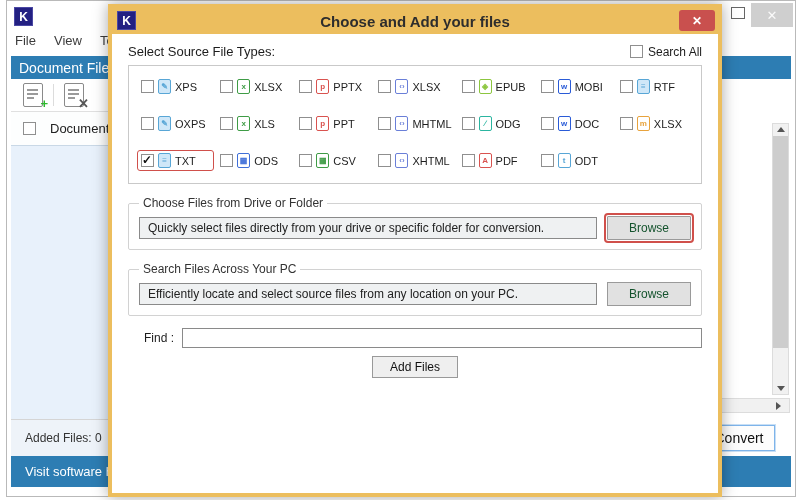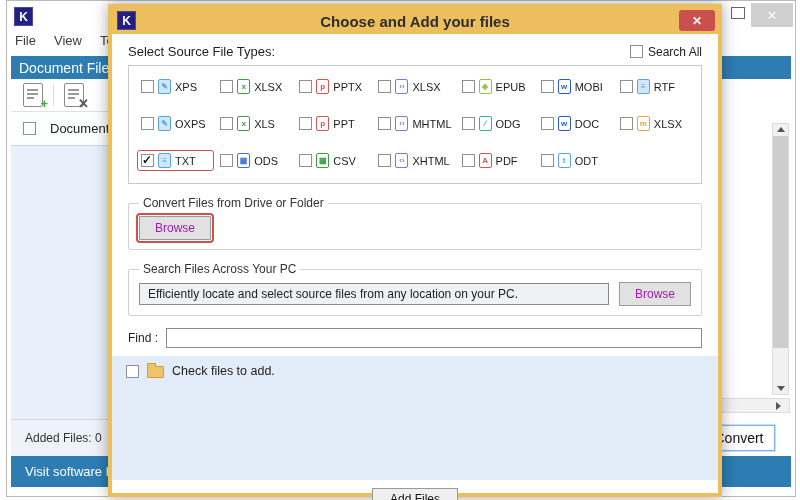--- a/index.html
+++ b/index.html
@@ -136,27 +136,27 @@
   fieldset.grp {
     margin:12px 0 0 0; border:1px solid #d2d2d2; border-radius:2px; padding:6px 10px 9px 10px;
   }
   fieldset.grp legend { font-size:12px; color:#333; padding:0 4px; }
   .grp-row { display:flex; align-items:center; gap:10px; }
   .path-box {
     flex:1; height:22px; line-height:20px; border:1px solid #8a8a8a; background:#eff1f2;
     font-size:12px; color:#222; padding:0 8px; overflow:hidden; white-space:nowrap;
   }
   .browse-btn {
-    width:72px; height:24px; background:#e1e1e1; border:1px solid #9a9a9a;
-    font-size:12px; color:#a21caf; font-family:"Liberation Sans", sans-serif; cursor:pointer;
+    width:84px; height:24px; background:#e1e1e1; border:1px solid #9a9a9a;
+    font-size:12px; color:#14532d; font-family:"Liberation Sans", sans-serif; cursor:pointer;
   }
   .browse-btn.hl { outline:2px solid #d0504b; outline-offset:1px; border-radius:1px; }
 
   .find-row { display:flex; align-items:center; gap:8px; margin-top:12px; }
-  .find-label { font-size:12px; color:#1d1d1d; white-space:nowrap; }
+  .find-label { font-size:12px; color:#1d1d1d; white-space:nowrap;margin-left:16px; }
   .find-input {
     flex:1; height:20px; border:1px solid #8a8a8a; background:#fff; font-size:12px; padding:0 6px;
     font-family:"Liberation Sans", sans-serif;
   }
 
   .files-area {
     margin:8px -16px 0 -16px; height:124px; background:#e2edf9; padding:8px 14px;
   }
   .check-row { display:flex; align-items:center; gap:8px; }
   .folder-ic {
@@ -397,44 +397,38 @@
         <label class="ft-cell">
     <input type="checkbox" class="cb" style="">
     <span class="ft-icon" style="--c: #58a6d6;">
             <span class="ft-glyph">t</span>
           </span>
     <span class="ft-label">ODT</span>
   </label>
       </div>
 
     <fieldset class="grp">
-      <legend>Convert Files from Drive or Folder</legend>
+      <legend>Choose Files from Drive or Folder</legend>
       <div class="grp-row">
+        <div class="path-box">Quickly select files directly from your drive or specific folder for conversion.</div>
         <button class="browse-btn hl">Browse</button>
       </div>
     </fieldset>
 
     <fieldset class="grp">
       <legend>Search Files Across Your PC</legend>
       <div class="grp-row">
         <div class="path-box">Efficiently locate and select source files from any location on your PC.</div>
         <button class="browse-btn">Browse</button>
       </div>
     </fieldset>
 
     <div class="find-row">
       <span class="find-label">Find :</span>
       <input class="find-input" type="text" value="" style="">
     </div>
 
-    <div class="files-area">
-      <label class="check-row">
-        <input type="checkbox" class="cb" style="">
-        <span class="folder-ic"></span>
-        <span class="check-label">Check files to add.</span>
-      </label>
-    </div>
 
     <div class="addfiles-row">
       <button class="addfiles-btn">Add Files</button>
     </div>
   </div>
 </div>
 
 </body></html>

